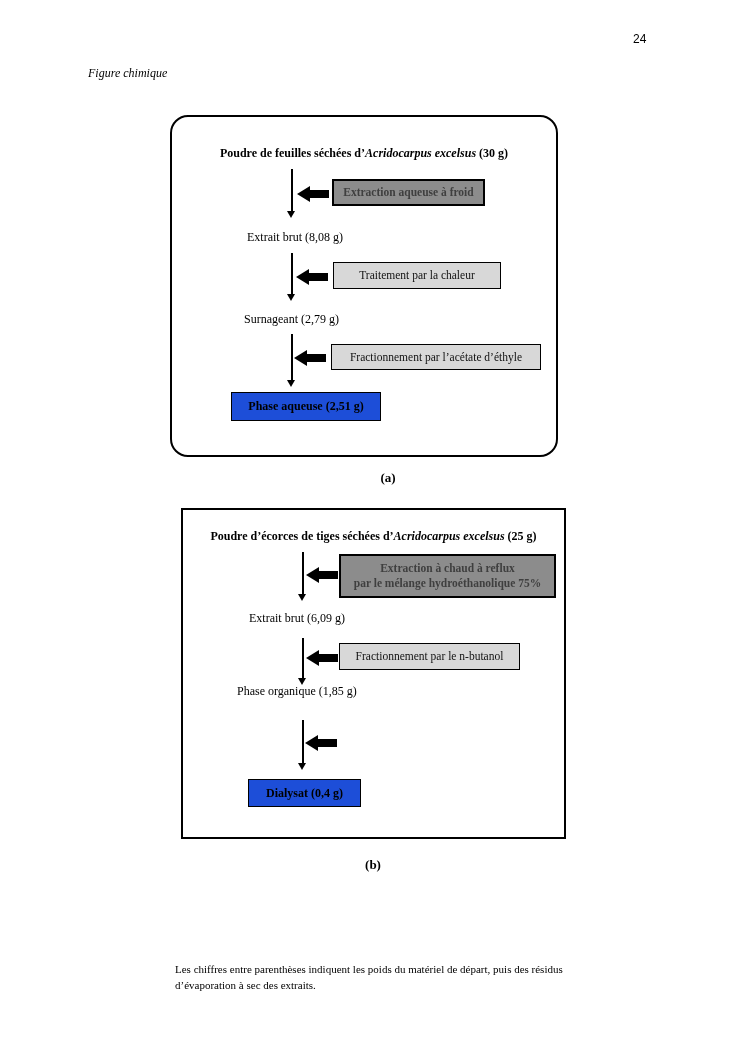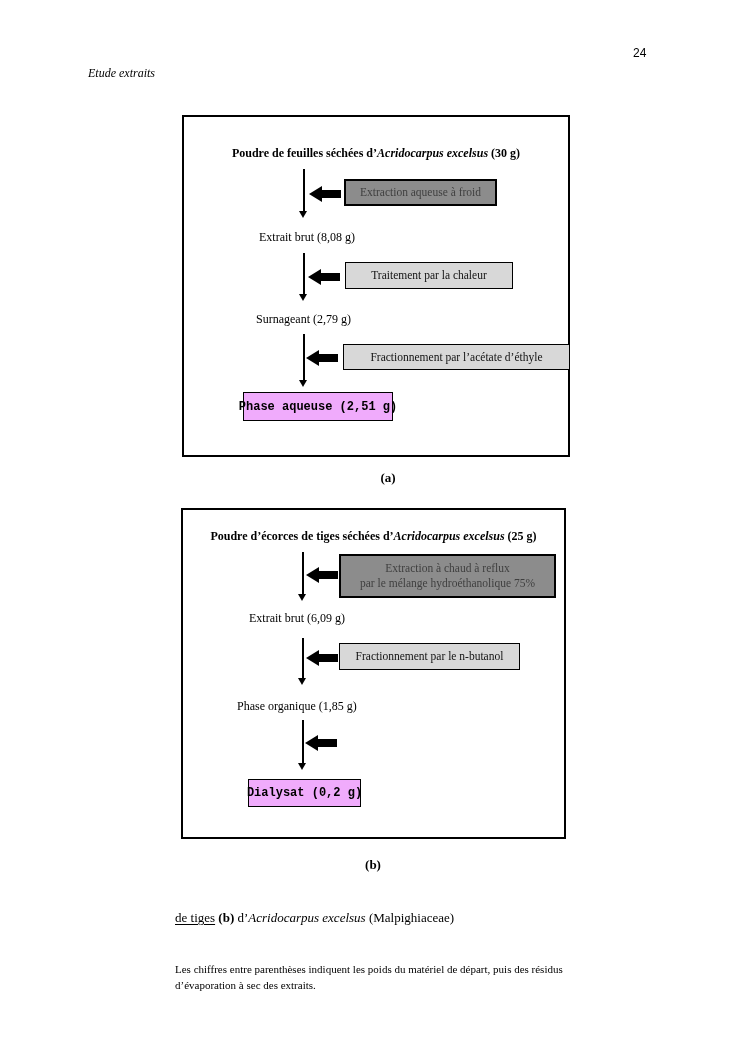--- a/index.html
+++ b/index.html
@@ -1,43 +1,43 @@
 <!DOCTYPE html>
 <html style="--process-dark-bg: #8c8c8c; --process-light-bg: #d8d8d8; --dark-text: #3f3f3f;"><head>
 <meta charset="utf-8">
 <style>
   * { margin:0; padding:0; box-sizing:border-box; }
   html,body { background:#ffffff; }
   .page {
     position:relative; width:744px; height:1053px; background:#fff;
     font-family:"Liberation Serif","DejaVu Serif",serif; color:#000; overflow:hidden;
   }
-  .page-number { position:absolute; left:633px; top:46px; font-size:12px;
+  .page-number { position:absolute; left:633px; top:32px; font-size:12px;
     font-family:"Liberation Sans","DejaVu Sans",sans-serif; }
   .running-header { position:absolute; left:88px; top:66px; font-size:12px; font-style:italic; }
 
   .frame { position:absolute; border:2px solid #000; background:#fff; }
-  #frame-a { left:182px; top:115px; width:388px; height:342px; }
+  #frame-a { left:170px; top:115px; width:388px; height:342px;border-radius:18px; }
   #frame-b { left:181px; top:508px; width:385px; height:331px; }
 
   .flow-title { position:absolute; left:0; right:0; text-align:center;
     font-weight:bold; font-size:12px; white-space:nowrap; }
   .flow-title i { font-style:italic; }
 
   .node { position:absolute; font-weight:normal; font-size:12px; white-space:nowrap; }
 
   .process { position:absolute; border:1.5px solid #000; display:flex; flex-direction:column;
     align-items:center; justify-content:center; text-align:center;
     font-size:11.5px; line-height:1.3; }
-  .process.dark { background:var(--process-dark-bg,#8c8c8c); color:var(--dark-text,#3f3f3f); border-width:2px; }
+  .process.dark { background:var(--process-dark-bg,#8c8c8c); color:var(--dark-text,#3f3f3f); border-width:2px;font-weight:bold; }
   .process.light { background:var(--process-light-bg,#d8d8d8); color:#111; }
 
-  .result { position:absolute; border:1.5px solid #000; background:#f0abfc;
+  .result { position:absolute; border:1.5px solid #000; background:#1d4ed8;
     display:flex; align-items:center; justify-content:center;
-    font-weight:bold; font-size:12px; white-space:nowrap;font-family:Liberation Mono, monospace; }
+    font-weight:bold; font-size:12px; white-space:nowrap; }
 
   .varrow { position:absolute; width:11px; }
   .varrow .vline { position:absolute; left:5px; top:0; bottom:6px; width:1.5px; background:#000; }
   .varrow .vtip { position:absolute; left:1px; bottom:0; width:0; height:0;
     border-left:4.5px solid transparent; border-right:4.5px solid transparent; border-top:7px solid #000; }
 
   .barrow { position:absolute; width:32px; height:16px; }
   .barrow .bhead { position:absolute; left:0; top:0; width:0; height:0;
     border-top:8px solid transparent; border-bottom:8px solid transparent; border-right:13px solid #000; }
   .barrow .bbody { position:absolute; left:12px; top:4px; width:20px; height:8px; background:#000; }
@@ -49,21 +49,21 @@
   .caption .u { text-decoration:underline; text-underline-offset:2px; }
   .caption .it { font-style:italic; }
   .note { position:absolute; font-size:11px; white-space:nowrap;margin-top:32px; }
 </style>
 </head>
 <body>
 
 <div class="page">
 
   <div class="page-number">24</div>
-  <div class="running-header">Etude extraits</div>
+  <div class="running-header">Figure chimique</div>
 
   <div class="frame" id="frame-a">
 
     <div class="flow-title" style="top:29px"><span>Poudre de feuilles séchées d’</span><i>Acridocarpus excelsus</i>
       <span>(30 g)</span></div>
 
     <div class="varrow" style="left:114px;top:52px;height:49px">
       <span class="vline"></span>
         <span class="vtip"></span>
     </div>
@@ -88,21 +88,21 @@
     <div class="node" style="left:72px;top:195px">Surnageant (2,79 g)</div>
 
     <div class="varrow" style="left:114px;top:217px;height:53px">
       <span class="vline"></span>
         <span class="vtip"></span>
     </div>
     <div class="barrow" style="left:122px;top:233px">
       <span class="bhead"></span>
         <span class="bbody"></span>
     </div>
-    <div class="process light" style="left:159px;top:227px;width:227px;height:26px">Fractionnement par l’acétate d’éthyle</div>
+    <div class="process light" style="left:159px;top:227px;width:210px;height:26px">Fractionnement par l’acétate d’éthyle</div>
 
     <div class="result" style="left:59px;top:275px;width:150px;height:29px">Phase aqueuse (2,51 g)</div>
   </div>
 
   <div class="sublabel" style="left:358px;top:470px">(a)</div>
 
   <div class="frame" id="frame-b">
 
     <div class="flow-title" style="top:19px"><span>Poudre d’écorces de tiges séchées d’</span><i>Acridocarpus excelsus</i>
       <span>(25 g)</span></div>
@@ -125,38 +125,32 @@
     <div class="varrow" style="left:114px;top:128px;height:47px">
       <span class="vline"></span>
         <span class="vtip"></span>
     </div>
     <div class="barrow" style="left:123px;top:140px">
       <span class="bhead"></span>
         <span class="bbody"></span>
     </div>
     <div class="process light" style="left:156px;top:133px;width:181px;height:27px">Fractionnement par le n-butanol</div>
 
-    <div class="node" style="left:54px;top:189px">Phase organique (1,85 g)</div>
+    <div class="node" style="left:54px;top:174px">Phase organique (1,85 g)</div>
 
     <div class="varrow" style="left:114px;top:210px;height:50px">
       <span class="vline"></span>
         <span class="vtip"></span>
     </div>
     <div class="barrow" style="left:122px;top:225px">
       <span class="bhead"></span>
         <span class="bbody"></span>
     </div>
 
-    <div class="result" style="left:65px;top:269px;width:113px;height:28px">Dialysat (0,2 g)</div>
+    <div class="result" style="left:65px;top:269px;width:113px;height:28px">Dialysat (0,4 g)</div>
   </div>
 
   <div class="sublabel" style="left:343px;top:857px">(b)</div>
 
-  <div class="caption" style="left:175px;top:910px">
-    <span class="u">de tiges</span>
-    <b>(b)</b>
-    <span>d’</span><span class="it">Acridocarpus excelsus</span>
-    <span>(Malpighiaceae)</span>
-  </div>
   <div class="note" style="left:175px;top:931px">Les chiffres entre parenthèses indiquent les poids du matériel de départ, puis des résidus</div>
   <div class="note" style="left:175px;top:947px">d’évaporation à sec des extraits.</div>
 
 </div>
 
 </body></html>

